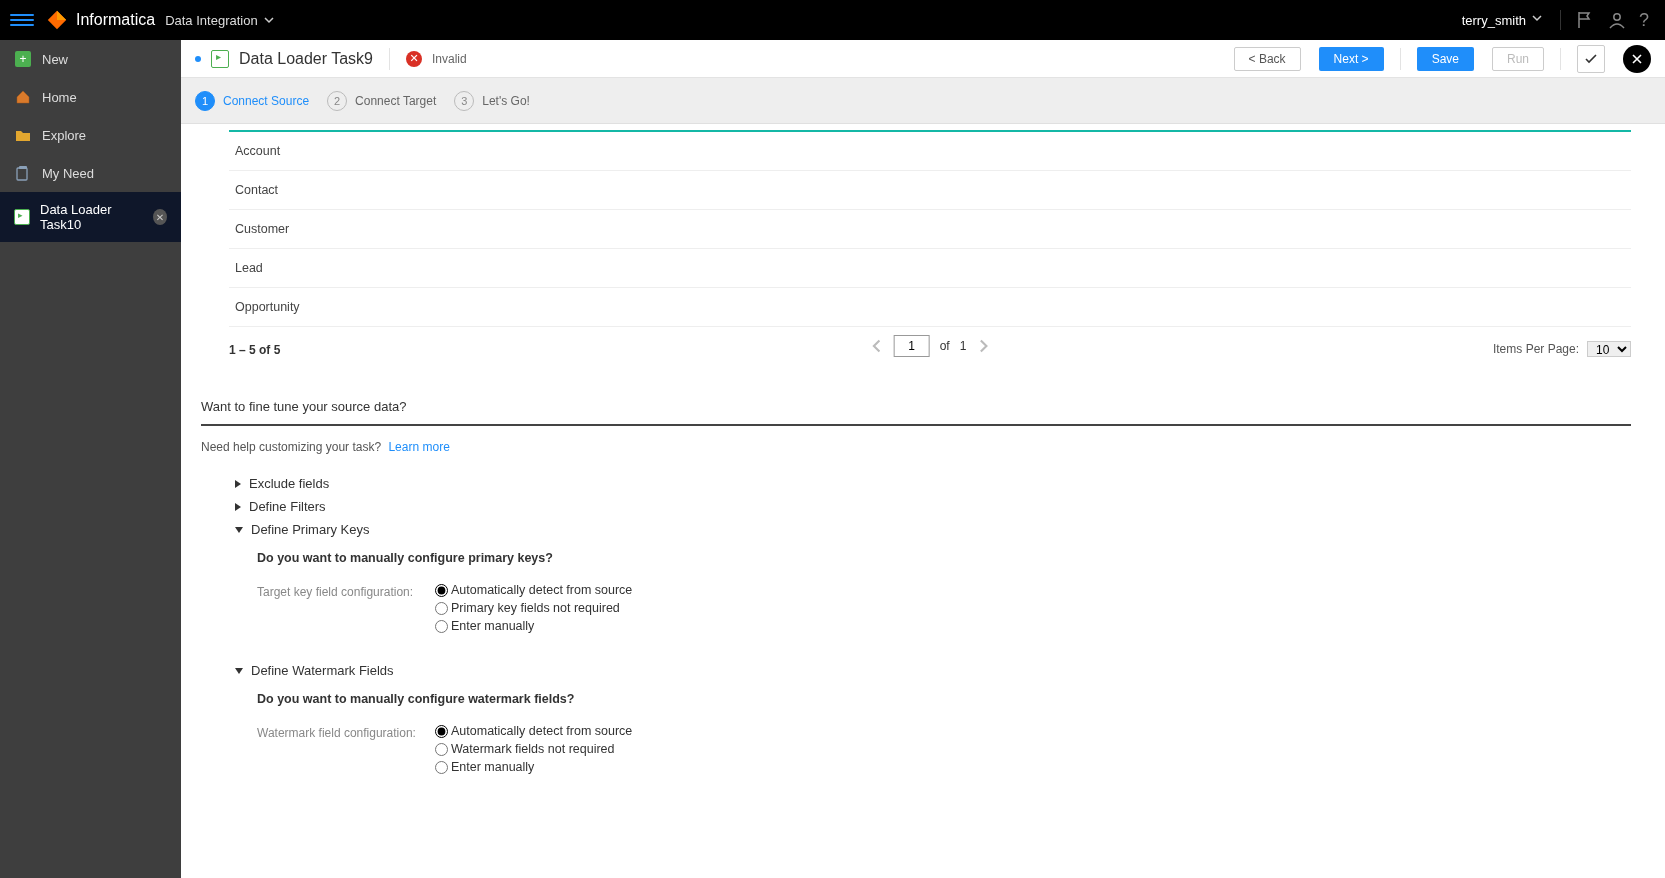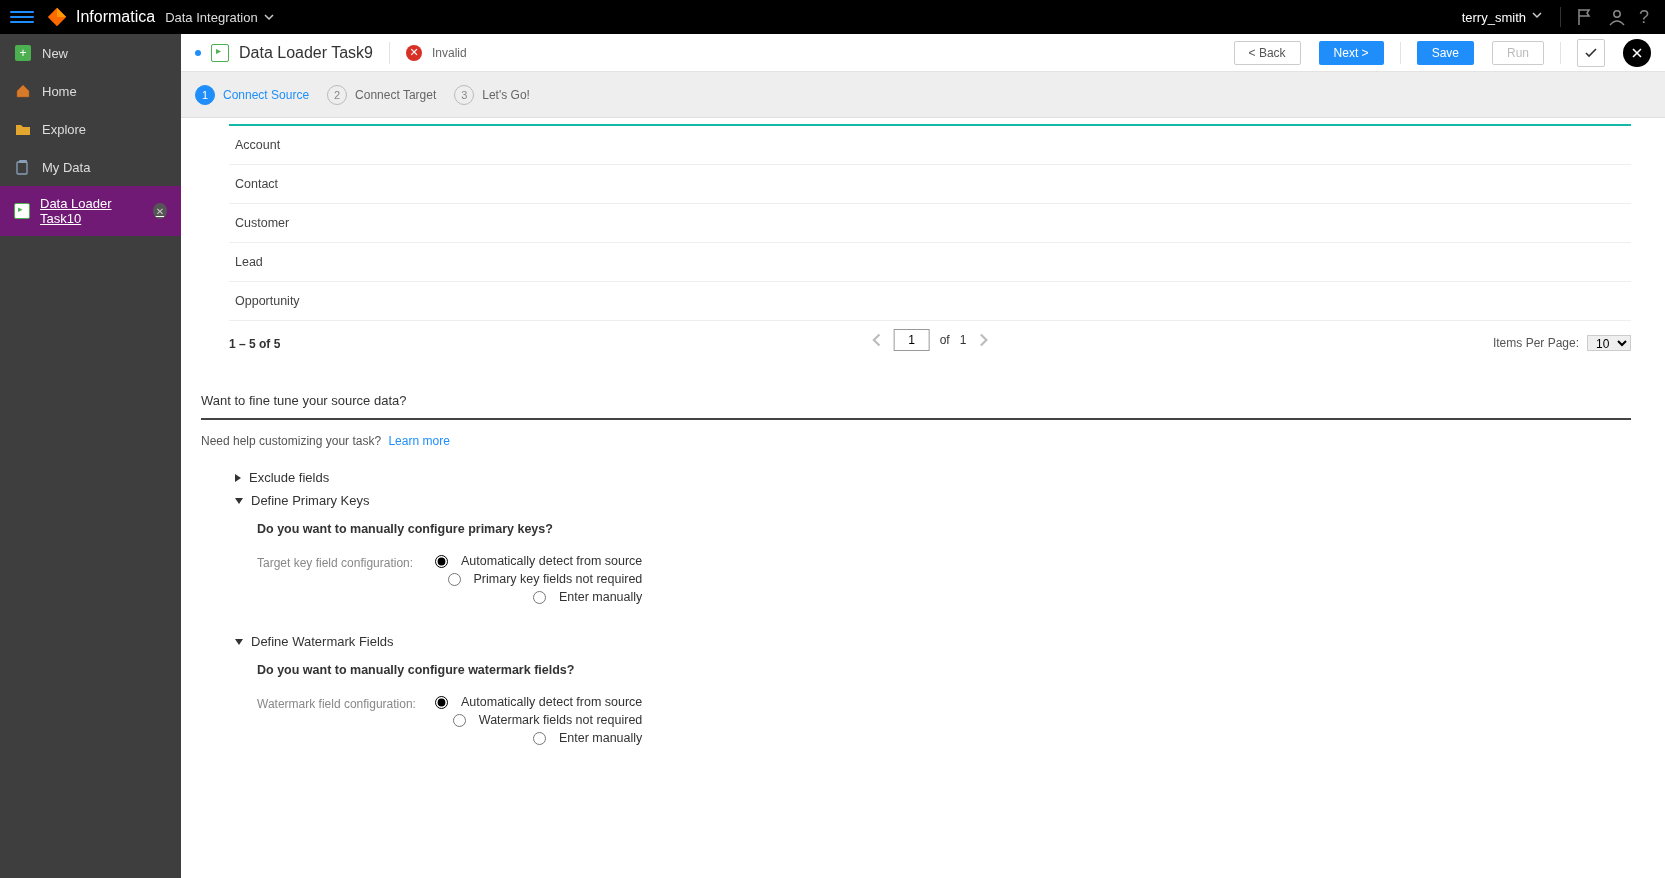--- a/index.html
+++ b/index.html
@@ -1,41 +1,41 @@
 <!DOCTYPE html>
 <html><head>
 <meta charset="utf-8">
 <style>
 * { box-sizing: border-box; margin: 0; padding: 0; font-family: -apple-system, BlinkMacSystemFont, "Segoe UI", Arial, sans-serif; }
 html, body { height: 100%; width: 100%; overflow: hidden; }
 body { display: flex; flex-direction: column; background: #f0f0f0; }
 
 
-.topbar { height: 34px; background: #000; color: #fff; display: flex; align-items: center; padding: 0 10px; font-size: 13px; }
+.topbar { height: 40px; background: #000; color: #fff; display: flex; align-items: center; padding: 0 10px; font-size: 13px; }
 .topbar .hamburger { width: 24px; height: 24px; display:flex; flex-direction:column; justify-content:center; gap:3px; cursor:pointer; margin-right:12px;}
 .topbar .hamburger span { display:block; height:2px; background:#1f8efa; border-radius:1px;}
 .topbar .logo-icon { width:22px; height:22px; margin-right:8px; }
 .topbar .brand { font-size:16px; margin-right:10px; color:#fff; }
 .topbar .product-switch { display:flex; align-items:center; gap:6px; cursor:pointer; color:#ddd; font-size:13px;}
 .topbar .product-switch svg { width:10px; height:10px;}
 .topbar .spacer { flex:1; }
 .topbar .user { display:flex; gap:6px; cursor:pointer; padding:0 10px;}
 .topbar .user svg.caret { width:10px; height:10px;}
 .topbar .divider-v { width:1px; height:20px; background:#333; margin:0 8px;}
 .topbar .tb-icon { width:20px; height:20px; fill:#888; cursor:pointer; margin:0 6px;}
 .topbar .help { font-size:18px; color:#888; margin:0 6px; cursor:pointer;}
 
 
 .mainarea { flex:1; display:flex; min-height:0; }
 
 
 .sidebar { width:181px; background:#3e3e3e; color:#ddd; font-size:13px; display:flex; flex-direction:column; }
 .sidebar .nav-item { display:flex; align-items:center; gap:10px; padding:10px 14px; cursor:pointer; }
 .sidebar .nav-item .nav-ic { width:18px; height:18px; display:flex; align-items:center; justify-content:center;}
-.sidebar .nav-item.active { background:#701a75; color:#fff;text-decoration:underline;}
+.sidebar .nav-item.active { background:#0f172a; color:#fff;}
 .sidebar .nav-item .close { margin-left:auto; width:16px; height:16px; border-radius:50%; background:#555; display:flex; align-items:center; justify-content:center; font-size:10px; color:#ccc;}
 .nav-plus { width:16px; height:16px; background:#4caf50; border-radius:2px; color:#fff; display:flex; align-items:center; justify-content:center; font-size:12px;}
 .nav-home svg, .nav-folder svg, .nav-jobs svg { width:16px; height:16px;}
 .nav-task-ic { width:16px; height:16px; background:#fff; border:1px solid #4caf50; border-radius:2px; position:relative;}
 .nav-task-ic::after{content:"▸"; color:#4caf50; font-size:9px; position:absolute; left:3px; top:0;}
 
 
 .content { flex:1; display:flex; flex-direction:column; background:#8b5cf6; min-width:0;}
 .page { flex:1; background:#fff; margin:0; display:flex; flex-direction:column; min-height:0;}
 
@@ -92,21 +92,21 @@
 .tree-item { display:flex; align-items:center; gap:8px; font-size:13px; color:#333; padding:4px 0; cursor:pointer; margin-left:6px;}
 .tree-item .tri { width:0; height:0; border-style:solid;}
 .tri.right { border-width:4px 0 4px 6px; border-color:transparent transparent transparent #333;}
 .tri.down  { border-width:6px 4px 0 4px; border-color:#333 transparent transparent transparent;}
 
 .subblock { margin:10px 0 26px 28px;}
 .sub-q { font-size:12.5px; font-weight:600; color:#333; margin-bottom:18px;}
 .field-row { display:flex; gap:18px; align-items:flex-start;}
 .field-label { width:160px; font-size:12px; color:#888; padding-top:2px;}
 .radios { display:flex; flex-direction:column; gap:4px;}
-.radio-opt { display:flex; align-items:center; gap:13px; font-size:12.5px; color:#333;justify-content:flex-end;}
+.radio-opt { display:flex; align-items:center; gap:3px; font-size:12.5px; color:#333;}
 .radio-opt input { accent-color:#000; }
 
 
 .body-scroll::-webkit-scrollbar { width:14px;}
 .body-scroll::-webkit-scrollbar-track { background:#eee;}
 .body-scroll::-webkit-scrollbar-thumb { background:#bbb; border-radius:2px;}
 </style>
 </head>
 <body>
 
@@ -170,21 +170,21 @@
       </span>
       <span>Explore</span>
     </div>
     <div class="nav-item">
       <span class="nav-ic nav-jobs">
         <svg viewBox="0 0 16 16">
             <rect x="2" y="3" width="10" height="12" rx="1" fill="none" stroke="#8aa0b8" stroke-width="1.3"></rect>
             <rect x="4" y="1" width="8" height="3" rx="1" fill="#8aa0b8"></rect>
           </svg>
       </span>
-      <span>My Data</span>
+      <span>My Need</span>
     </div>
     <div class="nav-item active">
       <span class="nav-ic">
           <span class="nav-task-ic"></span>
         </span>
       <span>Data Loader Task10</span>
       <span class="close">✕</span>
     </div>
   </div>
 
@@ -272,20 +272,24 @@
           <div class="help-line" style="margin-left:-28px;">
             <span>Need help customizing your task?</span>
             <a href="#">Learn more</a>
           </div>
 
           <div class="tree-item">
             <span class="tri right"></span>
             <span>Exclude fields</span>
           </div>
 
+          <div class="tree-item">
+            <span class="tri right"></span>
+            <span>Define Filters</span>
+          </div>
 
           <div class="tree-item">
             <span class="tri down"></span>
             <span>Define Primary Keys</span>
           </div>
           <div class="subblock">
             <div class="sub-q">Do you want to manually configure primary keys?</div>
             <div class="field-row">
               <div class="field-label">Target key field configuration:</div>
               <div class="radios">

